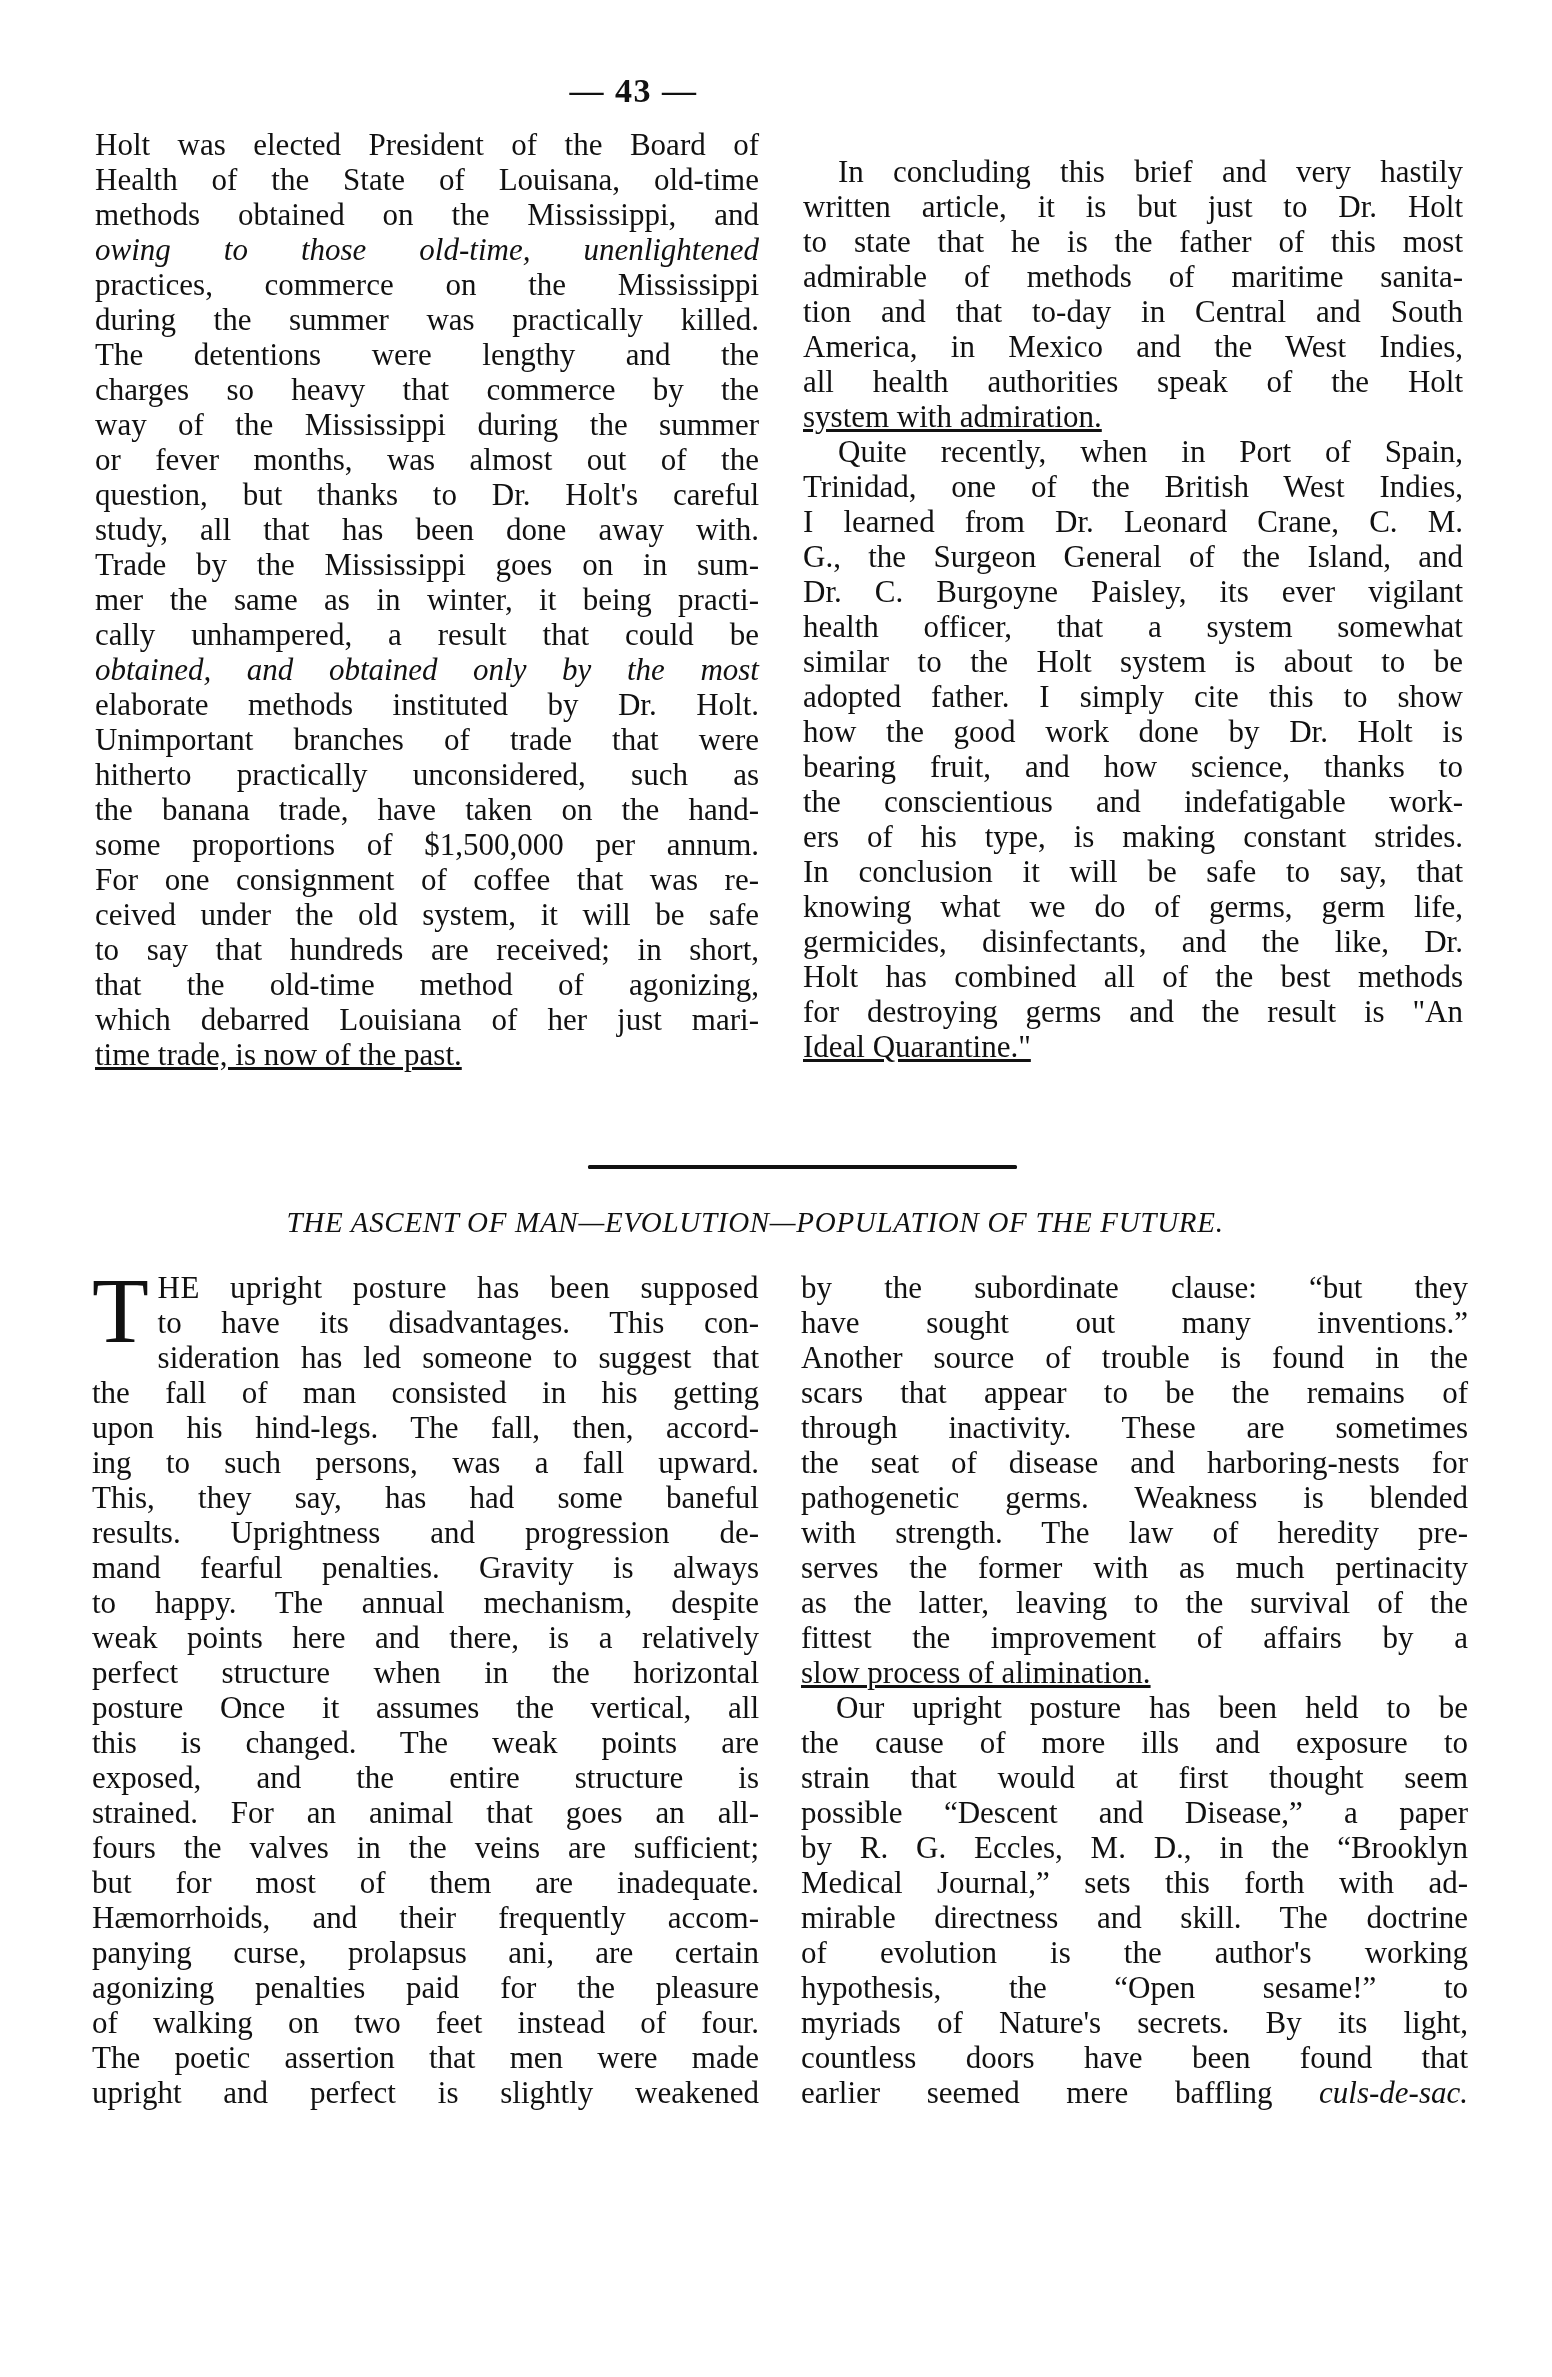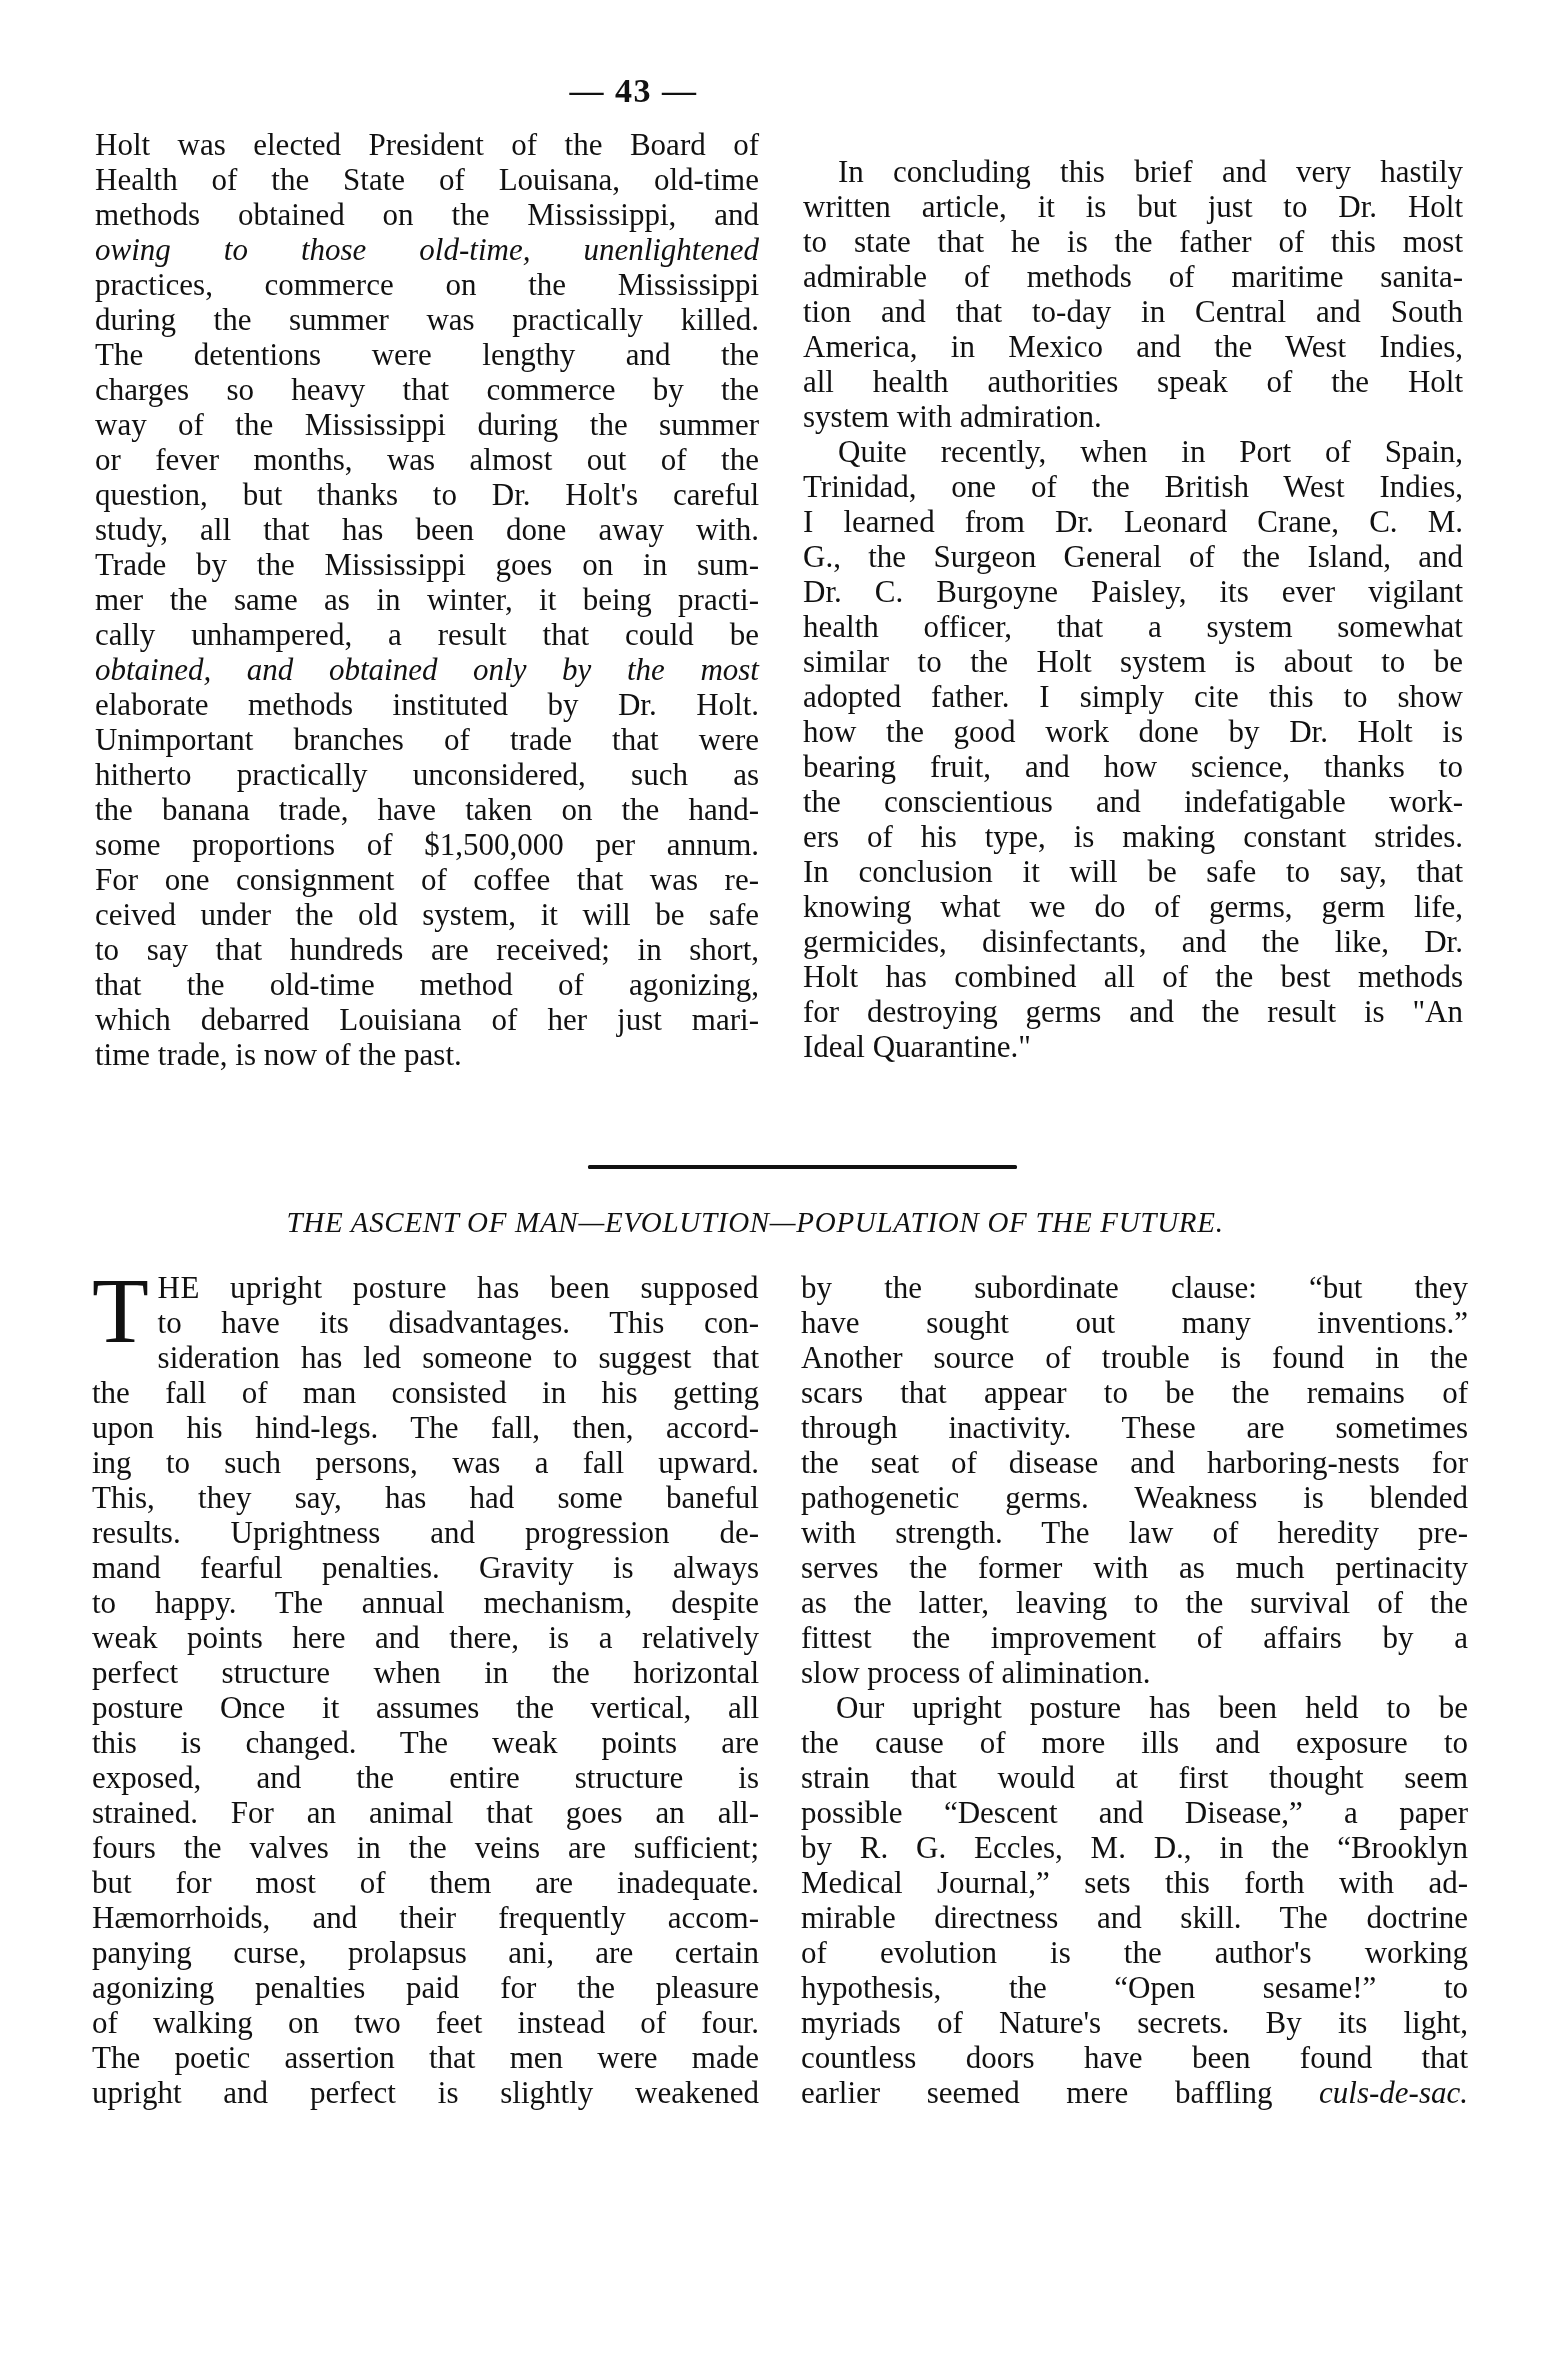--- a/index.html
+++ b/index.html
@@ -28,20 +28,21 @@
     .col {
       position: absolute;
       font-size: 31px;
       line-height: 35px;
       text-align: justify;
       text-align-last: justify;
       hyphens: none;
     }
     .col .last {
       text-align-last: left;
+      text-decoration: underline;
     }
     .line {
       display: block;
       text-align: justify;
       text-align-last: justify;
       white-space: nowrap;
       height: 35px;
     }
     .line.last {
       text-align-last: left;

